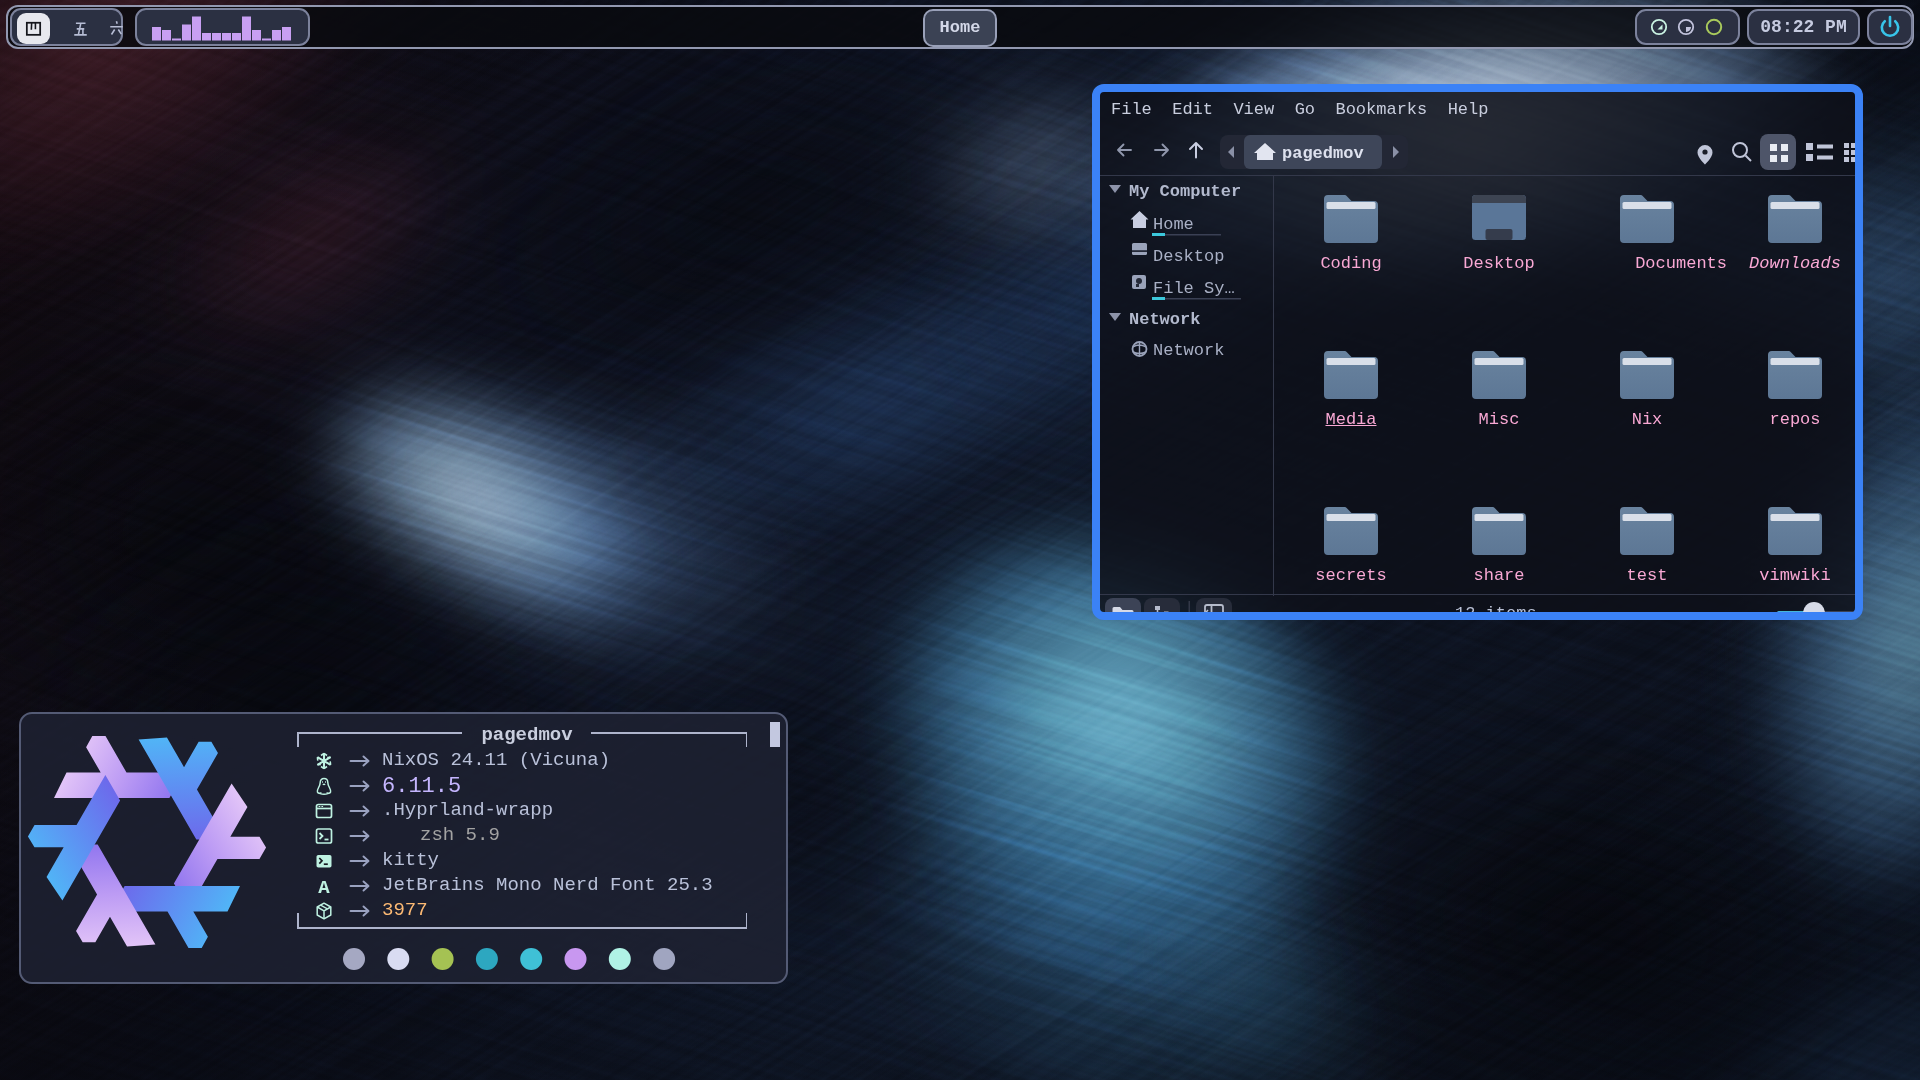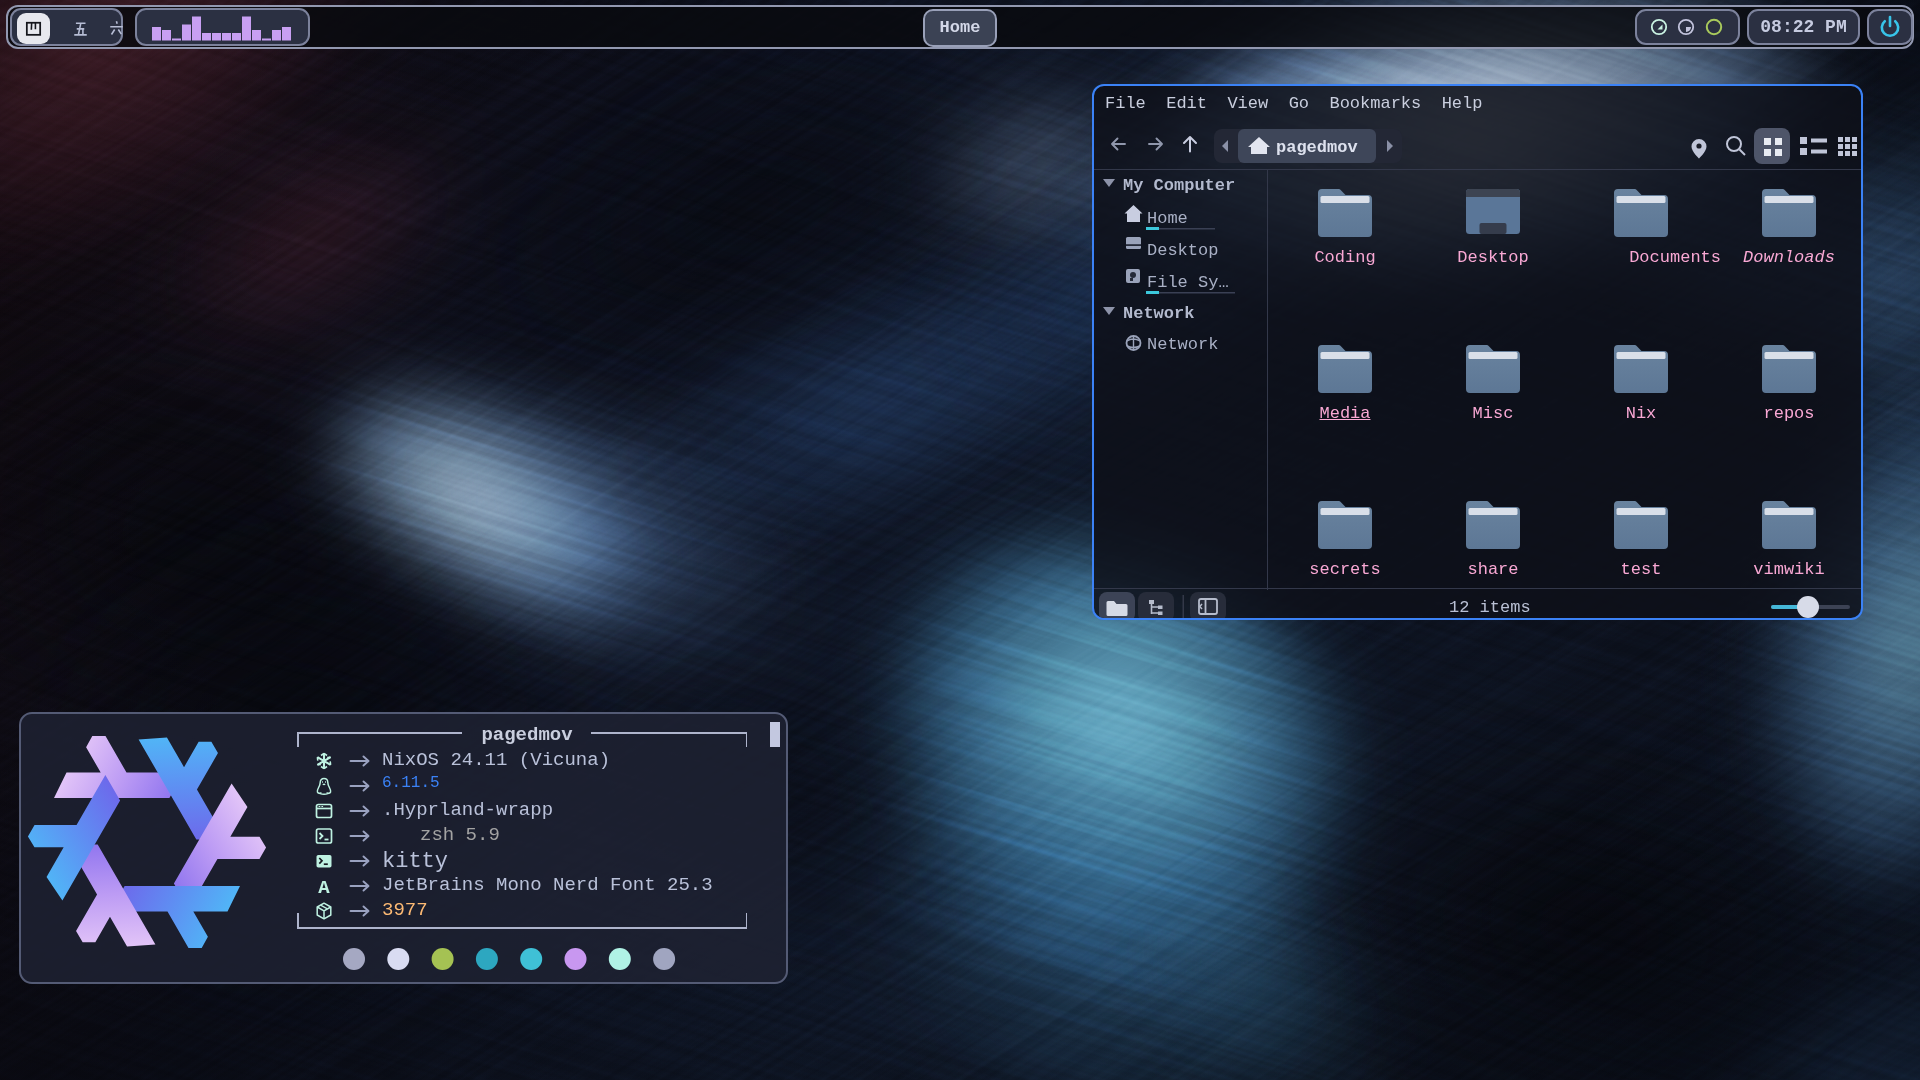--- a/index.html
+++ b/index.html
@@ -126,21 +126,21 @@
 <div class="abs mod" style="left:1747px; top:9px; width:113px; height:36px; color:#c6cbe0; font-weight:bold; font-size:18px; text-align:center; line-height:33px; letter-spacing:0px;">08:22 PM</div>
 
 <div class="abs mod" style="left:1867px; top:9px; width:46px; height:36px;"></div>
 <svg class="abs" style="left:1867px; top:9px;" width="46" height="36" viewBox="0 0 46 36">
   <g stroke="#38c4e8" stroke-width="2.6" fill="none" stroke-linecap="round">
     <path d="M17.8 12.2 A8.2 8.2 0 1 0 28.2 12.2"></path>
     <line x1="23" y1="8" x2="23" y2="17"></line>
   </g>
 </svg>
 
-<div class="abs" id="fm" style="left:1092px; top:84px; width:771px; height:536px; background:rgba(14,16,25,0.87); border:2px solid #3b82f6; border-radius:12px; overflow:hidden;">
+<div class="abs" id="fm" style="left:1092px; top:84px; width:771px; height:536px; background:rgba(14,16,25,0.87); border:8px solid #3b82f6; border-radius:12px; overflow:hidden;">
 
   <div class="abs" style="left:11px; top:8px; font-size:17px; color:#c9cede; letter-spacing:0;">File&nbsp;&nbsp;Edit&nbsp;&nbsp;View&nbsp;&nbsp;Go&nbsp;&nbsp;Bookmarks&nbsp;&nbsp;Help</div>
 
   <svg class="abs" style="left:0px; top:40px;" width="771" height="44">
     <g stroke="#9097ac" stroke-width="1.9" fill="none" stroke-linecap="round" stroke-linejoin="round">
       <path d="M31 18 H18 M23.5 12.5 L18 18 L23.5 23.5"></path>
       <path d="M55 18 H68 M62.5 12.5 L68 18 L62.5 23.5"></path>
     </g>
     <g stroke="#c8cde0" stroke-width="2" fill="none" stroke-linecap="round" stroke-linejoin="round">
       <path d="M96 25.5 V11.5 M90 17 L96 11 L102 17"></path>
@@ -368,21 +368,21 @@
 <path d="M8 6 h0.9 M11.1 6 h0.9 M8.8 8 c0.8 0.7 1.6 0.7 2.4 0" stroke-width="1.3"></path>
 <path d="M4.6 16.6 c0.9 1 2 1 2.6 -0.2 M15.4 16.6 c-0.9 1 -2 1 -2.6 -0.2" stroke-width="1.3"></path>
 </g>
       </svg>
 <svg class="abs" style="left:326px; top:62px;" width="26" height="20" viewBox="0 0 26 20">
         <g stroke="#9aa2c0" stroke-width="1.9" fill="none" stroke-linecap="round" stroke-linejoin="round">
           <line x1="3.5" y1="10" x2="21" y2="10"></line>
           <path d="M16.5 5.5 L21.5 10 L16.5 14.5"></path>
         </g>
       </svg>
-<div class="abs" style="left:361px; top:60px; font-size:16px; color:#3b82f6; white-space:pre;">6.11.5</div>
+<div class="abs" style="left:361px; top:60px; font-size:22px; color:#c4b5fd; white-space:pre;">6.11.5</div>
 <svg class="abs" style="left:293px; top:87px;" width="20" height="20" viewBox="0 0 20 20">
         <g fill="none" stroke="#bff2e2" stroke-width="1.7">
 <rect x="2.5" y="3.5" width="15" height="13" rx="1.8"></rect>
 <line x1="2.5" y1="7.5" x2="17.5" y2="7.5"></line>
 <rect x="4.6" y="5" width="1.7" height="1" fill="#bff2e2" stroke="none"></rect>
 <rect x="7.4" y="5" width="1.7" height="1" fill="#bff2e2" stroke="none"></rect>
 </g>
       </svg>
 <svg class="abs" style="left:326px; top:87px;" width="26" height="20" viewBox="0 0 26 20">
         <g stroke="#9aa2c0" stroke-width="1.9" fill="none" stroke-linecap="round" stroke-linejoin="round">
@@ -411,21 +411,21 @@
 <path d="M5.3 7 L8 9.8 L5.3 12.6" stroke="#15181f" stroke-width="1.7" fill="none"></path>
 <line x1="9.8" y1="13.2" x2="13.8" y2="13.2" stroke="#15181f" stroke-width="1.7"></line>
 </g>
       </svg>
 <svg class="abs" style="left:326px; top:137px;" width="26" height="20" viewBox="0 0 26 20">
         <g stroke="#9aa2c0" stroke-width="1.9" fill="none" stroke-linecap="round" stroke-linejoin="round">
           <line x1="3.5" y1="10" x2="21" y2="10"></line>
           <path d="M16.5 5.5 L21.5 10 L16.5 14.5"></path>
         </g>
       </svg>
-<div class="abs" style="left:361px; top:135px; font-size:22px; color:#b9c1d9; white-space:pre;">kitty</div>
+<div class="abs" style="left:361px; top:135px; font-size:19px; color:#b9c1d9; white-space:pre;">kitty</div>
 <svg class="abs" style="left:293px; top:162px;" width="20" height="20" viewBox="0 0 20 20">
         <text x="10" y="16.5" text-anchor="middle" font-family="Liberation Mono, monospace" font-size="19" font-weight="bold" fill="#bff2e2">A</text>
       </svg>
 <svg class="abs" style="left:326px; top:162px;" width="26" height="20" viewBox="0 0 26 20">
         <g stroke="#9aa2c0" stroke-width="1.9" fill="none" stroke-linecap="round" stroke-linejoin="round">
           <line x1="3.5" y1="10" x2="21" y2="10"></line>
           <path d="M16.5 5.5 L21.5 10 L16.5 14.5"></path>
         </g>
       </svg>
 <div class="abs" style="left:361px; top:160px; font-size:19px; color:#b9c1d9; white-space:pre;">JetBrains Mono Nerd Font 25.3</div>

